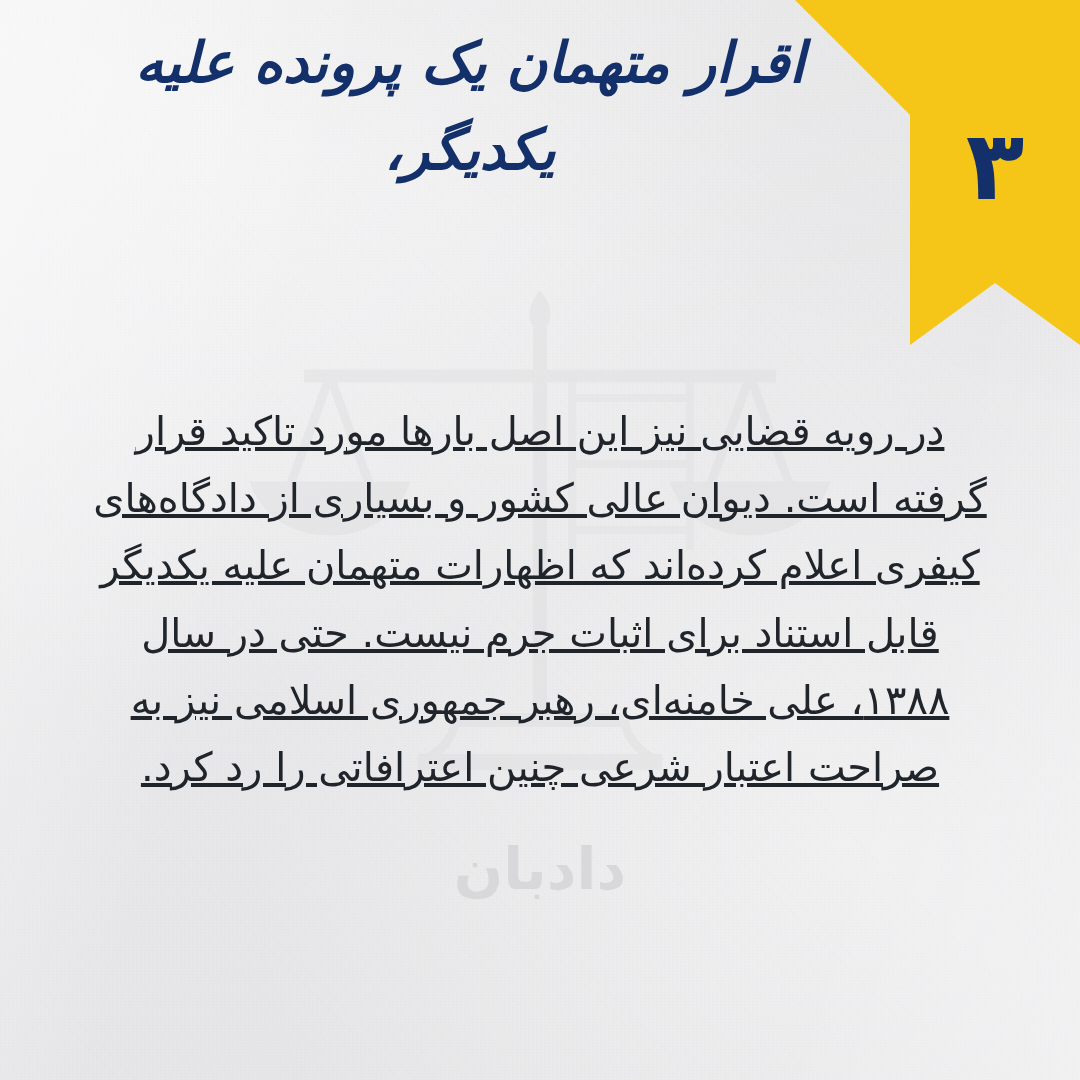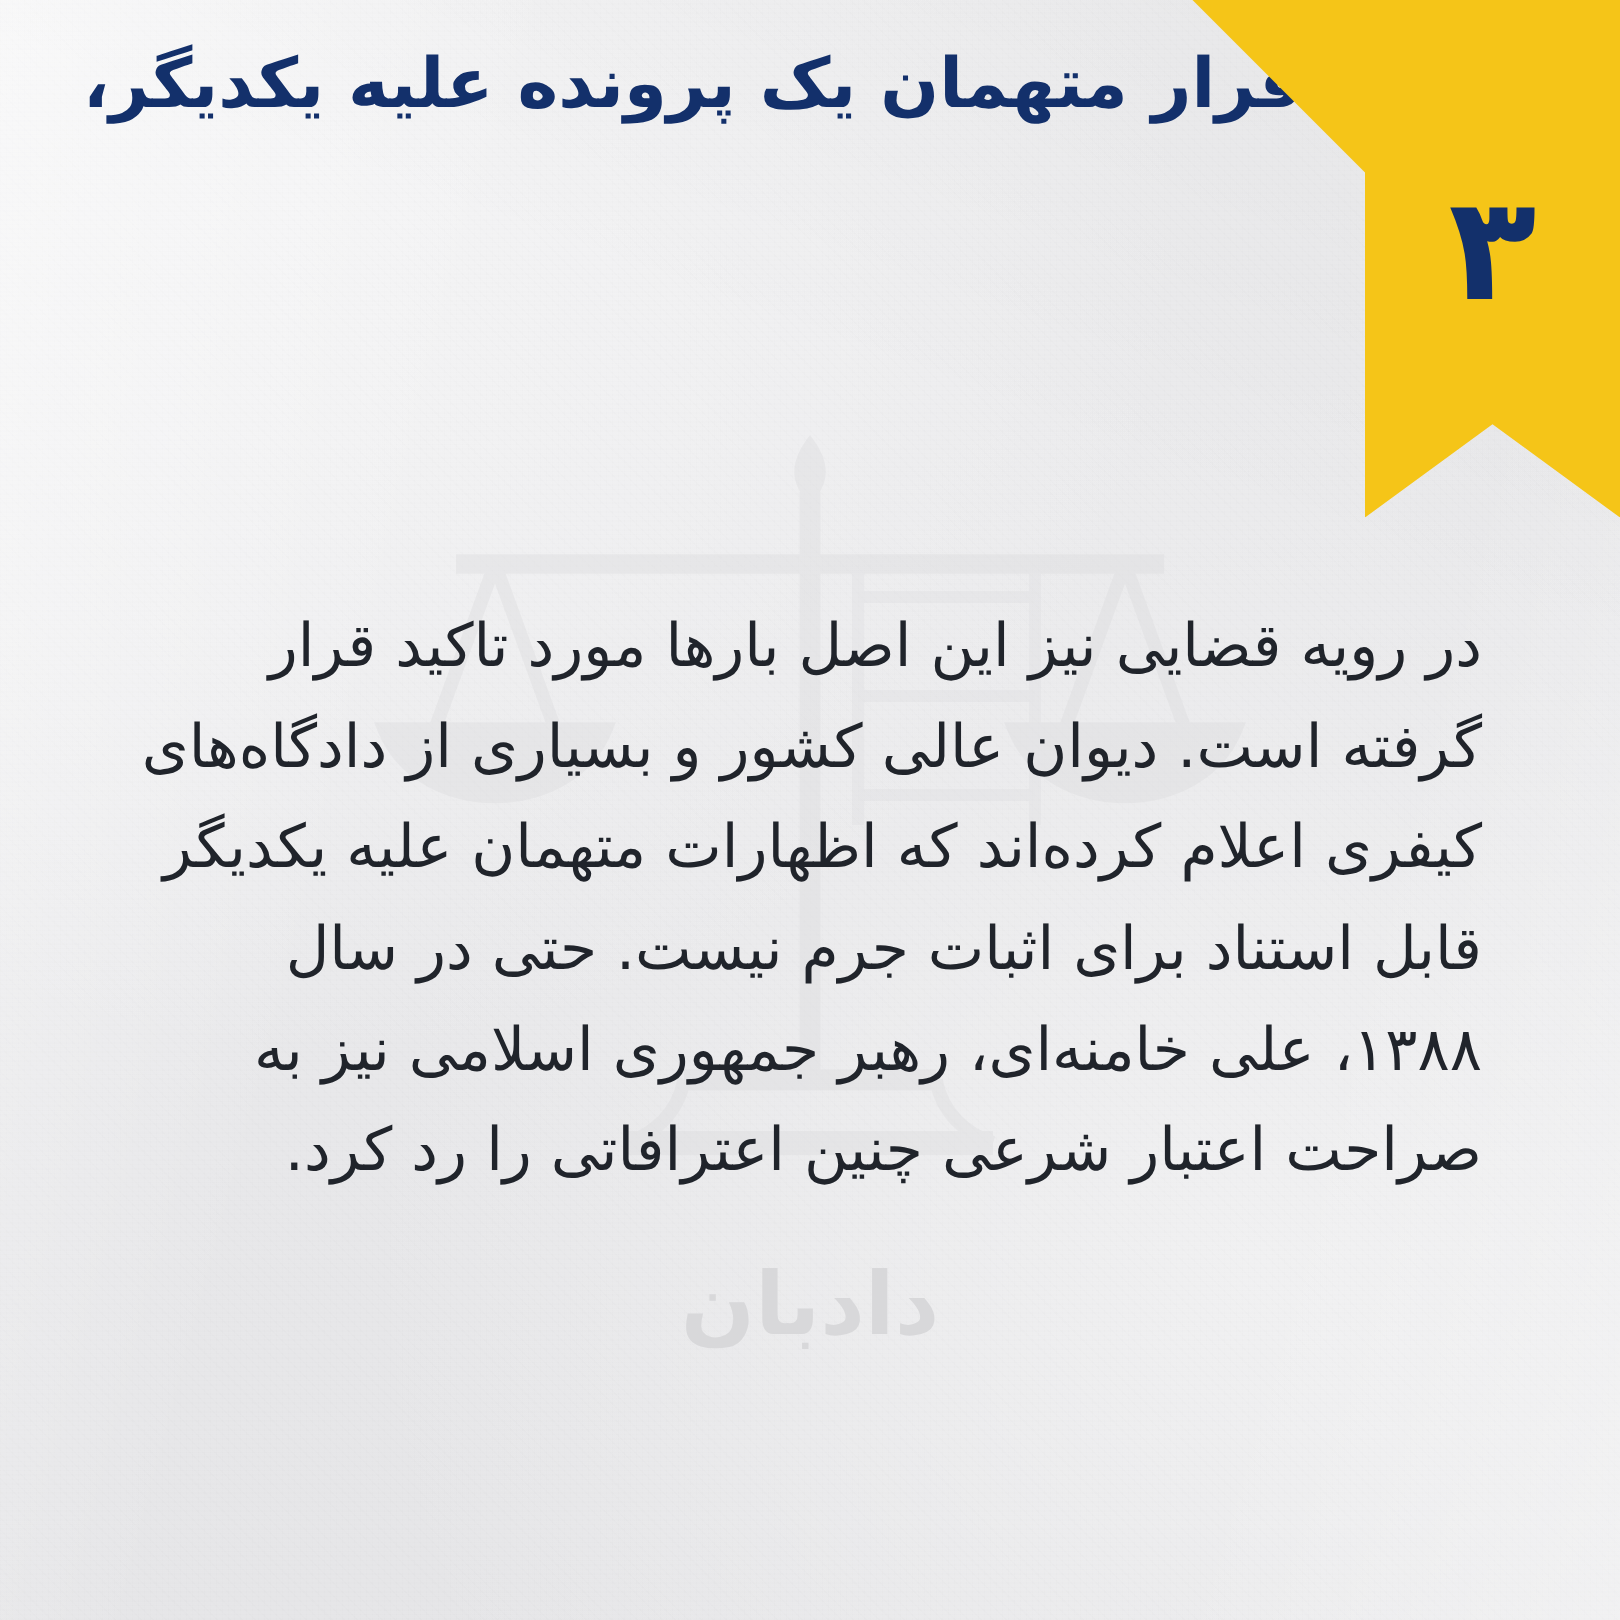--- a/index.html
+++ b/index.html
@@ -111,39 +111,41 @@
 
   
   .heading {
     position: absolute;
     top: 20px;
     left: 40px;
     right: 180px;
     z-index: 4;
     text-align: center;
     color: #13306b;
-    font-size: 46px;
+    font-size: 56px;
     font-weight: bold;
     line-height: 1.55;
     letter-spacing: -0.3px;
+    font-style: italic;
   }
   .heading .line { display: block; }
 
   
   .body-text {
     position: absolute;
     top: 398px;
     left: 92px;
     right: 92px;
     z-index: 3;
-    text-align: right;
+    text-align: center;
     color: #20242b;
     font-size: 40px;
     line-height: 1.68;
     letter-spacing: -0.2px;
+    text-decoration: underline;
   }
 </style>
 </head>
 <body>
 
 <div id="slide">
 
   <div class="watermark">
     <svg viewBox="0 0 640 620" xmlns="http://www.w3.org/2000/svg">
       <g fill="none" stroke="#dcdcde" stroke-width="9">

